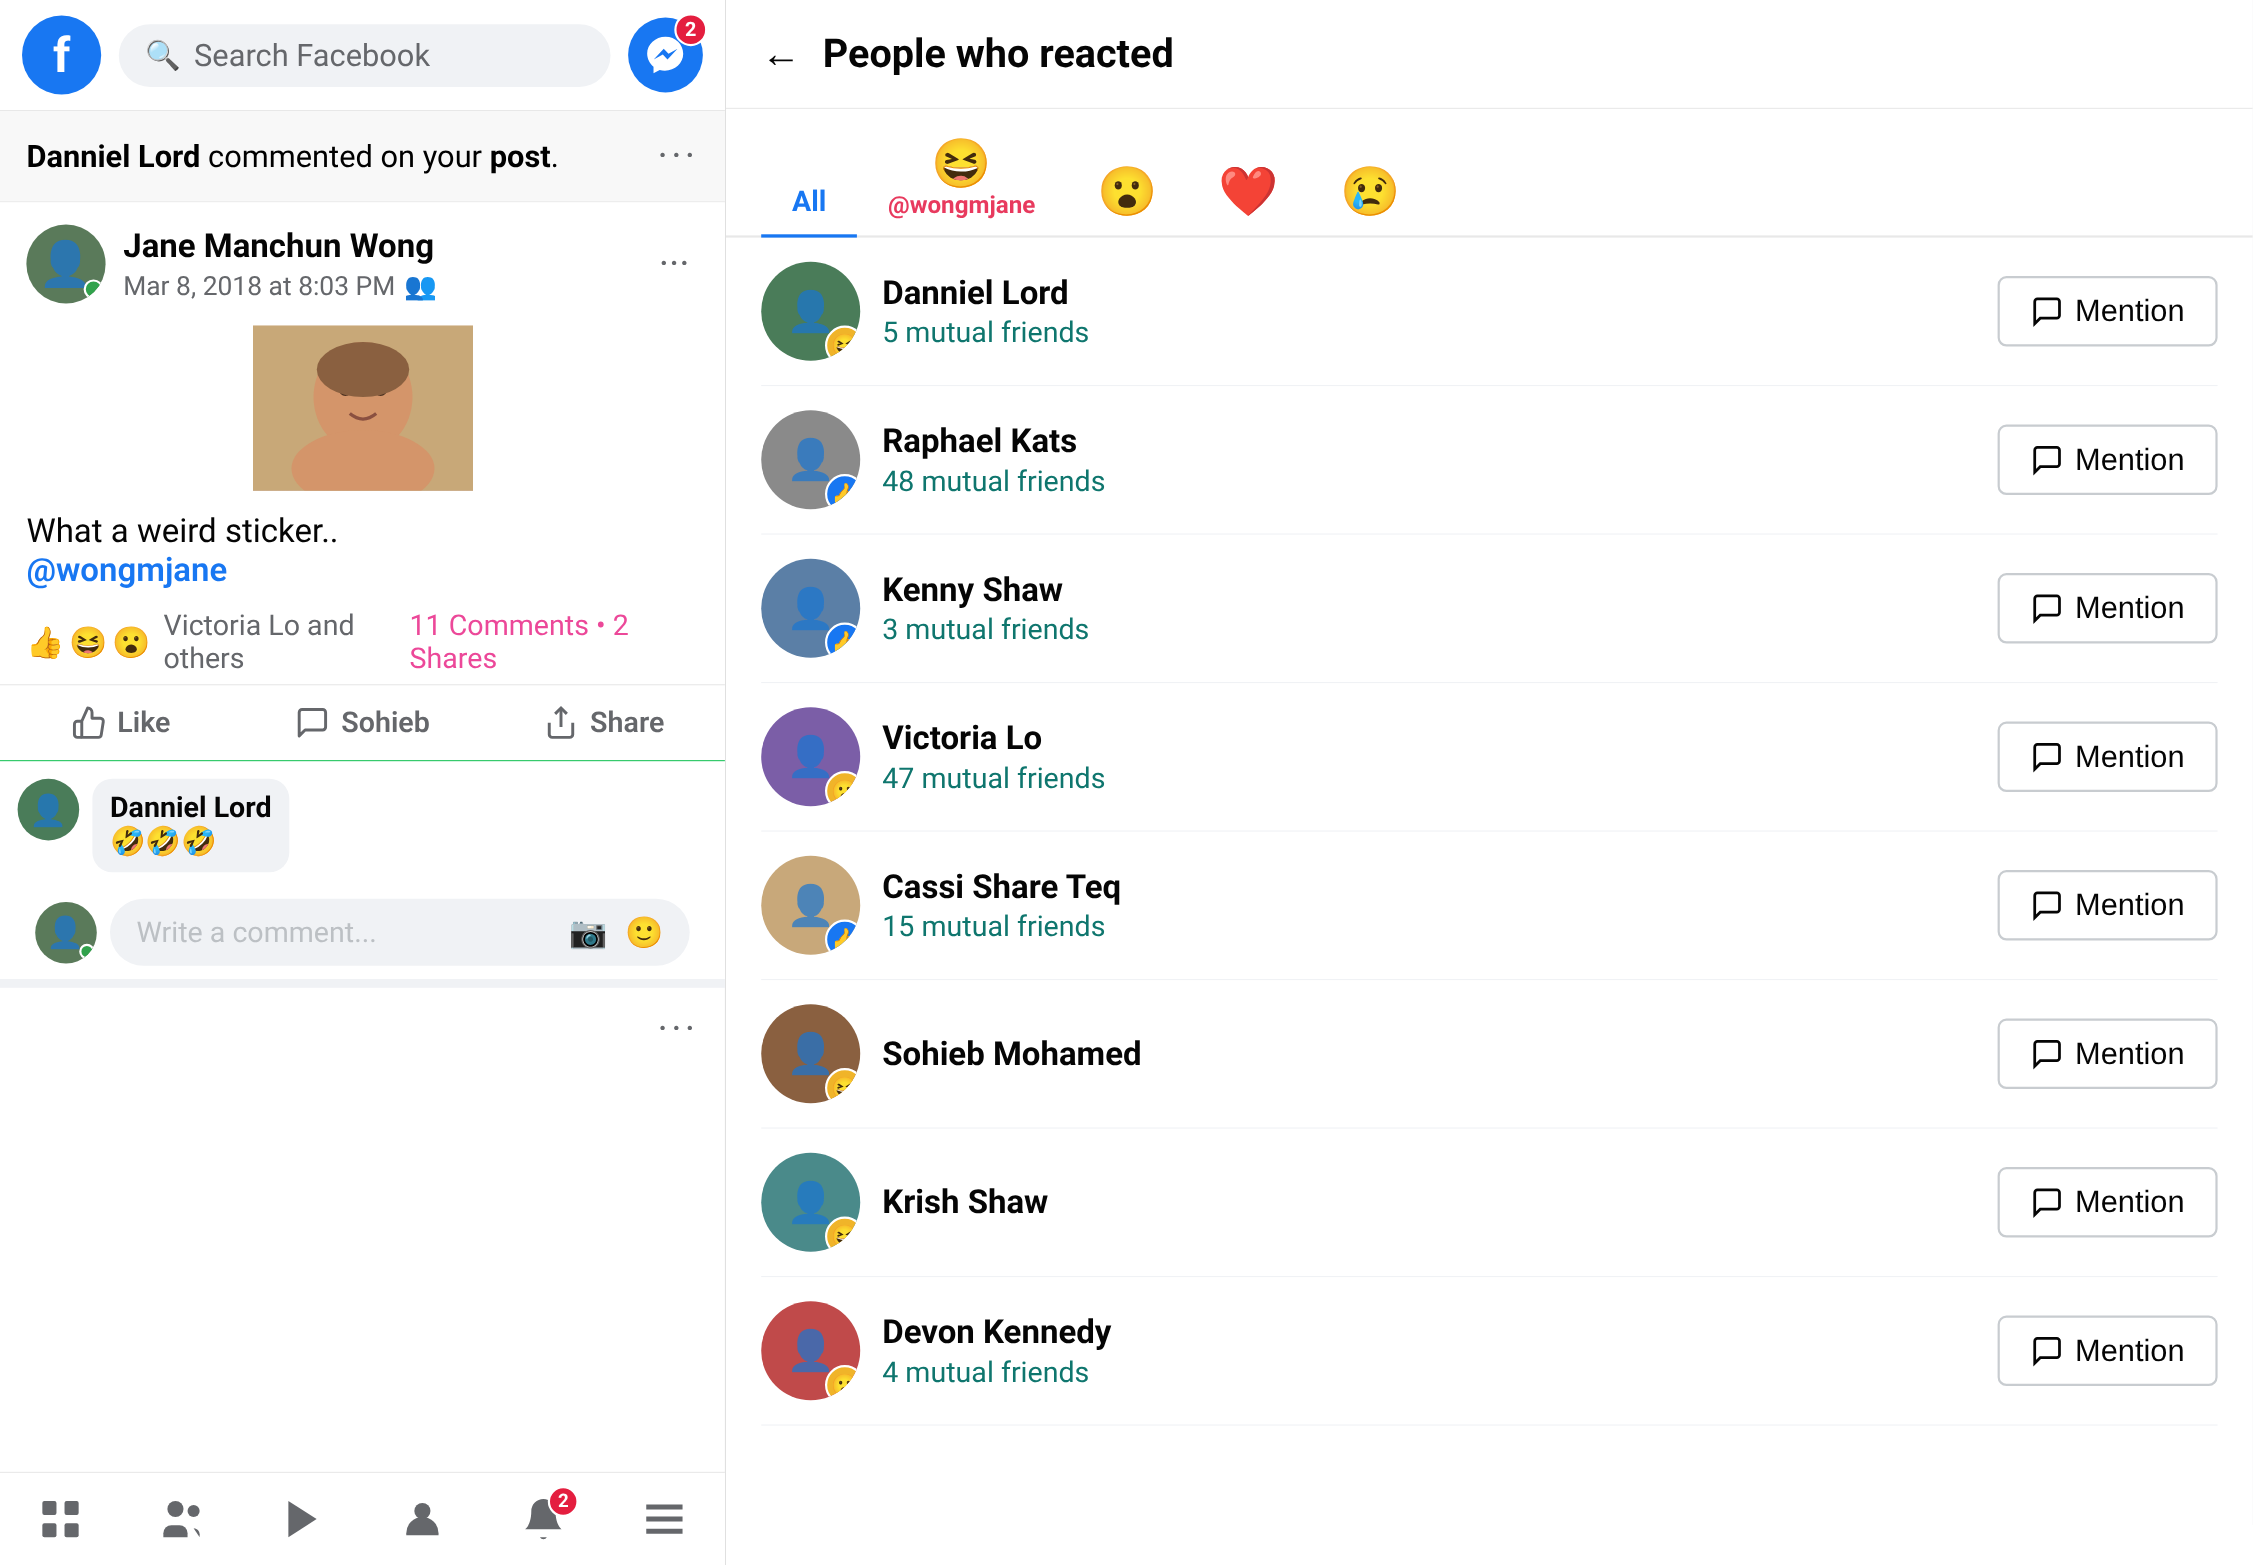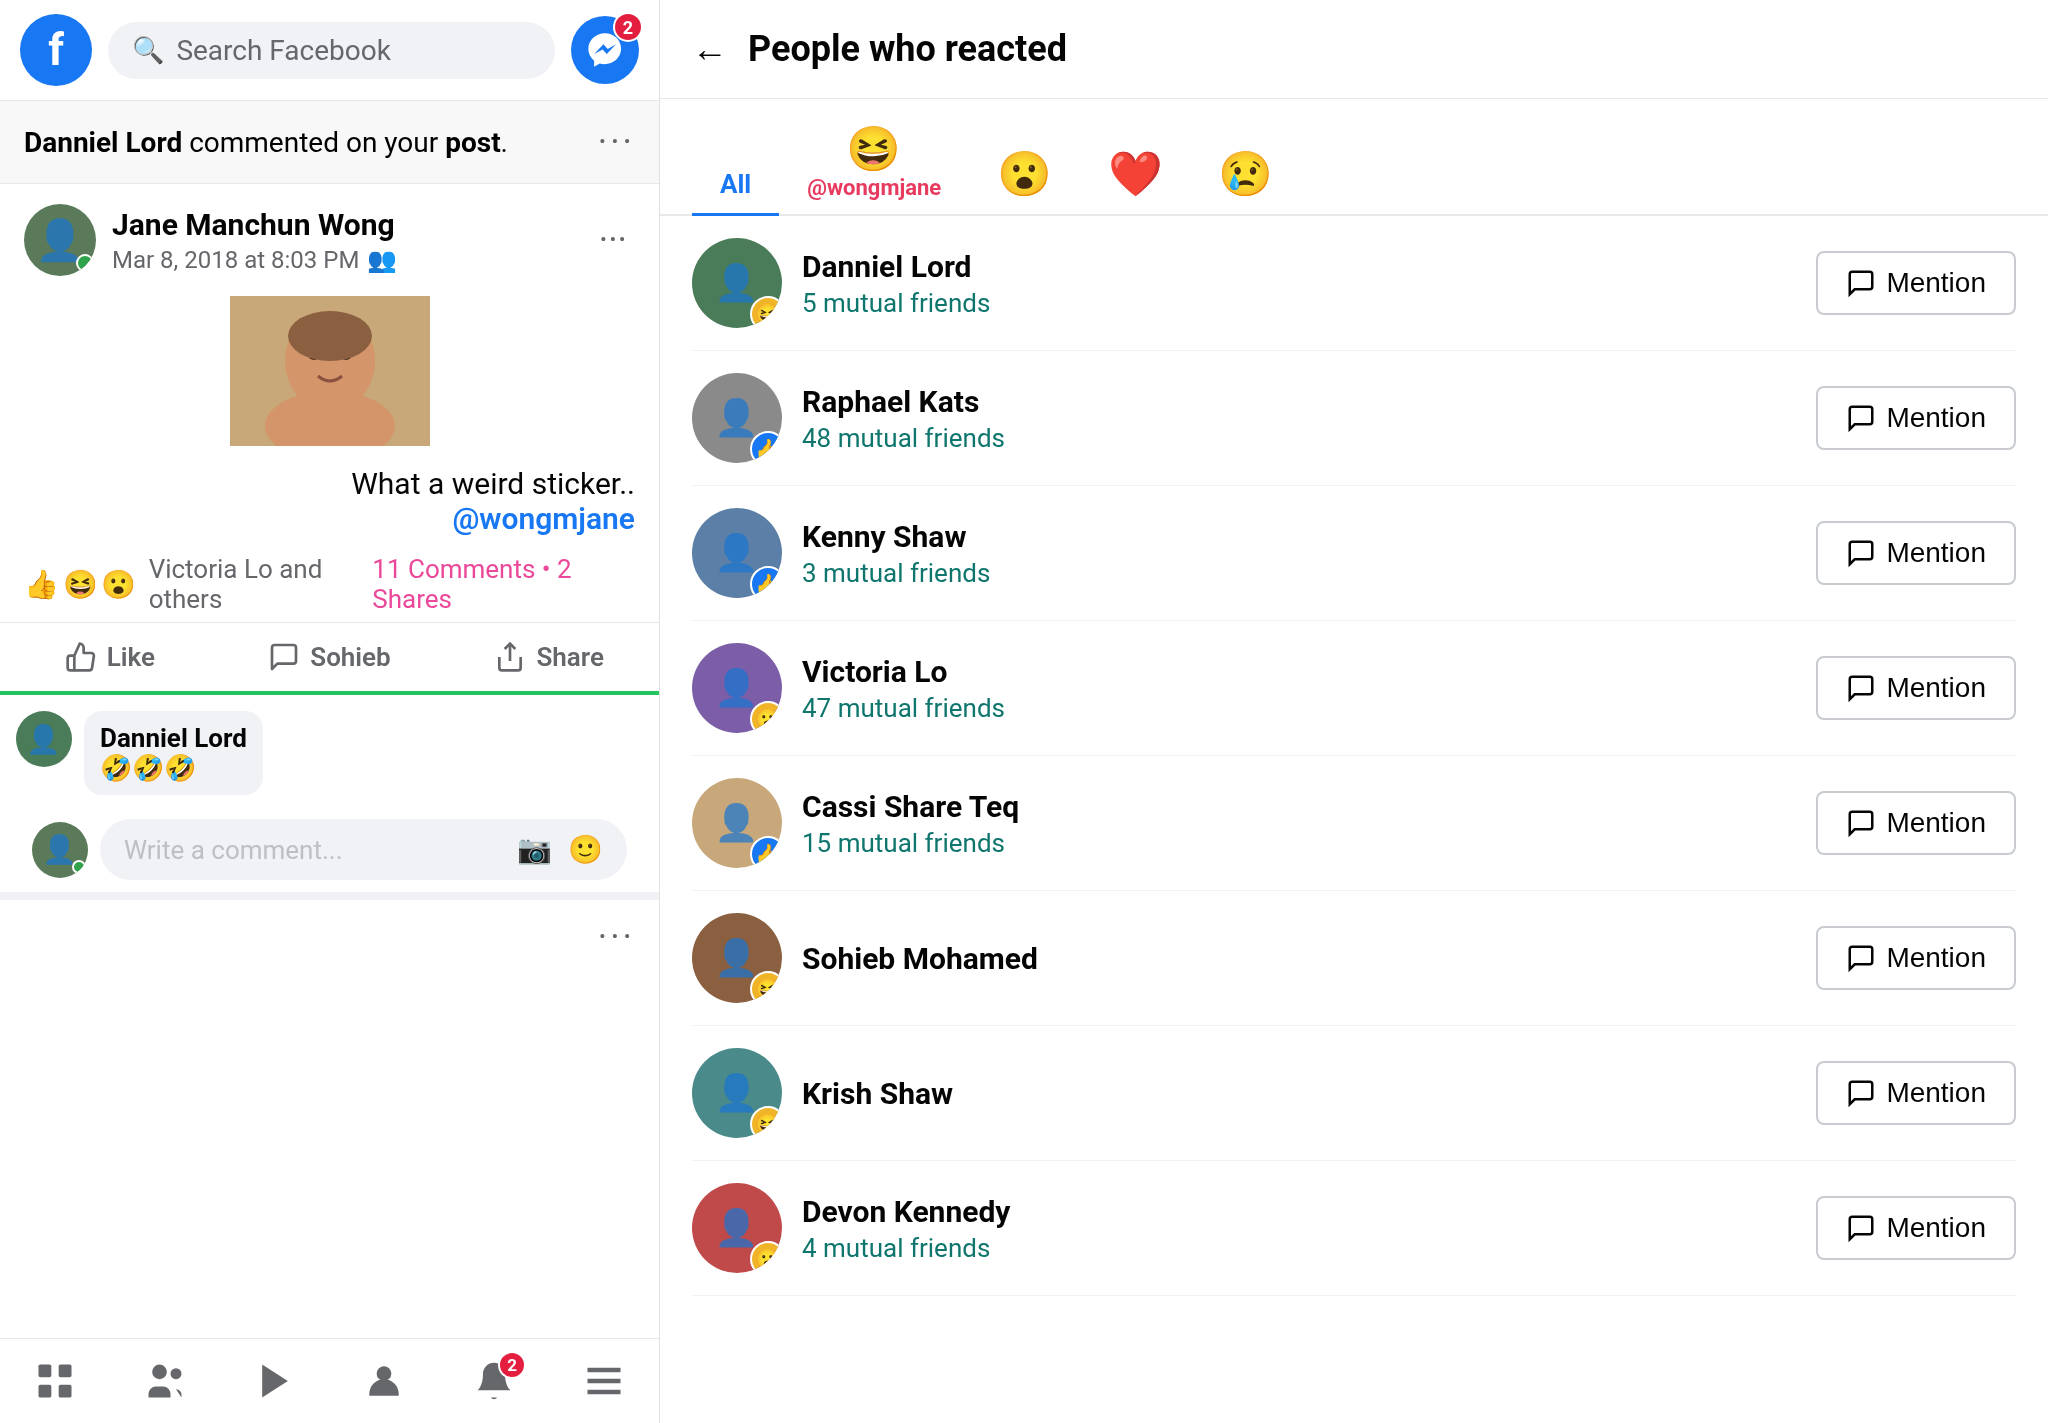--- a/index.html
+++ b/index.html
@@ -158,21 +158,20 @@
       background: linear-gradient(180deg, #c8a070 0%, #b08050 100%);
       display: flex;
       align-items: center;
       justify-content: center;
       font-size: 80px;
     }
     .post-text {
       padding: 10px 24px;
       font-size: 30px;
       color: #050505;
-      text-align: right;
     }
     .post-mention {
       color: #1877f2;
       font-weight: 600;
     }
     .post-reactions {
       display: flex;
       align-items: center;
       justify-content: space-between;
       padding: 8px 24px 8px;
@@ -191,21 +190,21 @@
       color: #65676b;
       margin-left: 8px;
     }
     .post-stats {
       font-size: 26px;
       color: #ec4899;
     }
     .post-actions {
       display: flex;
       align-items: flex-start;
-      border-bottom: 4px solid #22c55e;
+      border-bottom: 1px solid #22c55e;
       padding: 4px 0;
     }
     .action-btn {
       flex: 1;
       display: flex;
       align-items: center;
       justify-content: center;
       gap: 10px;
       padding: 14px 0;
       color: #65676b;

